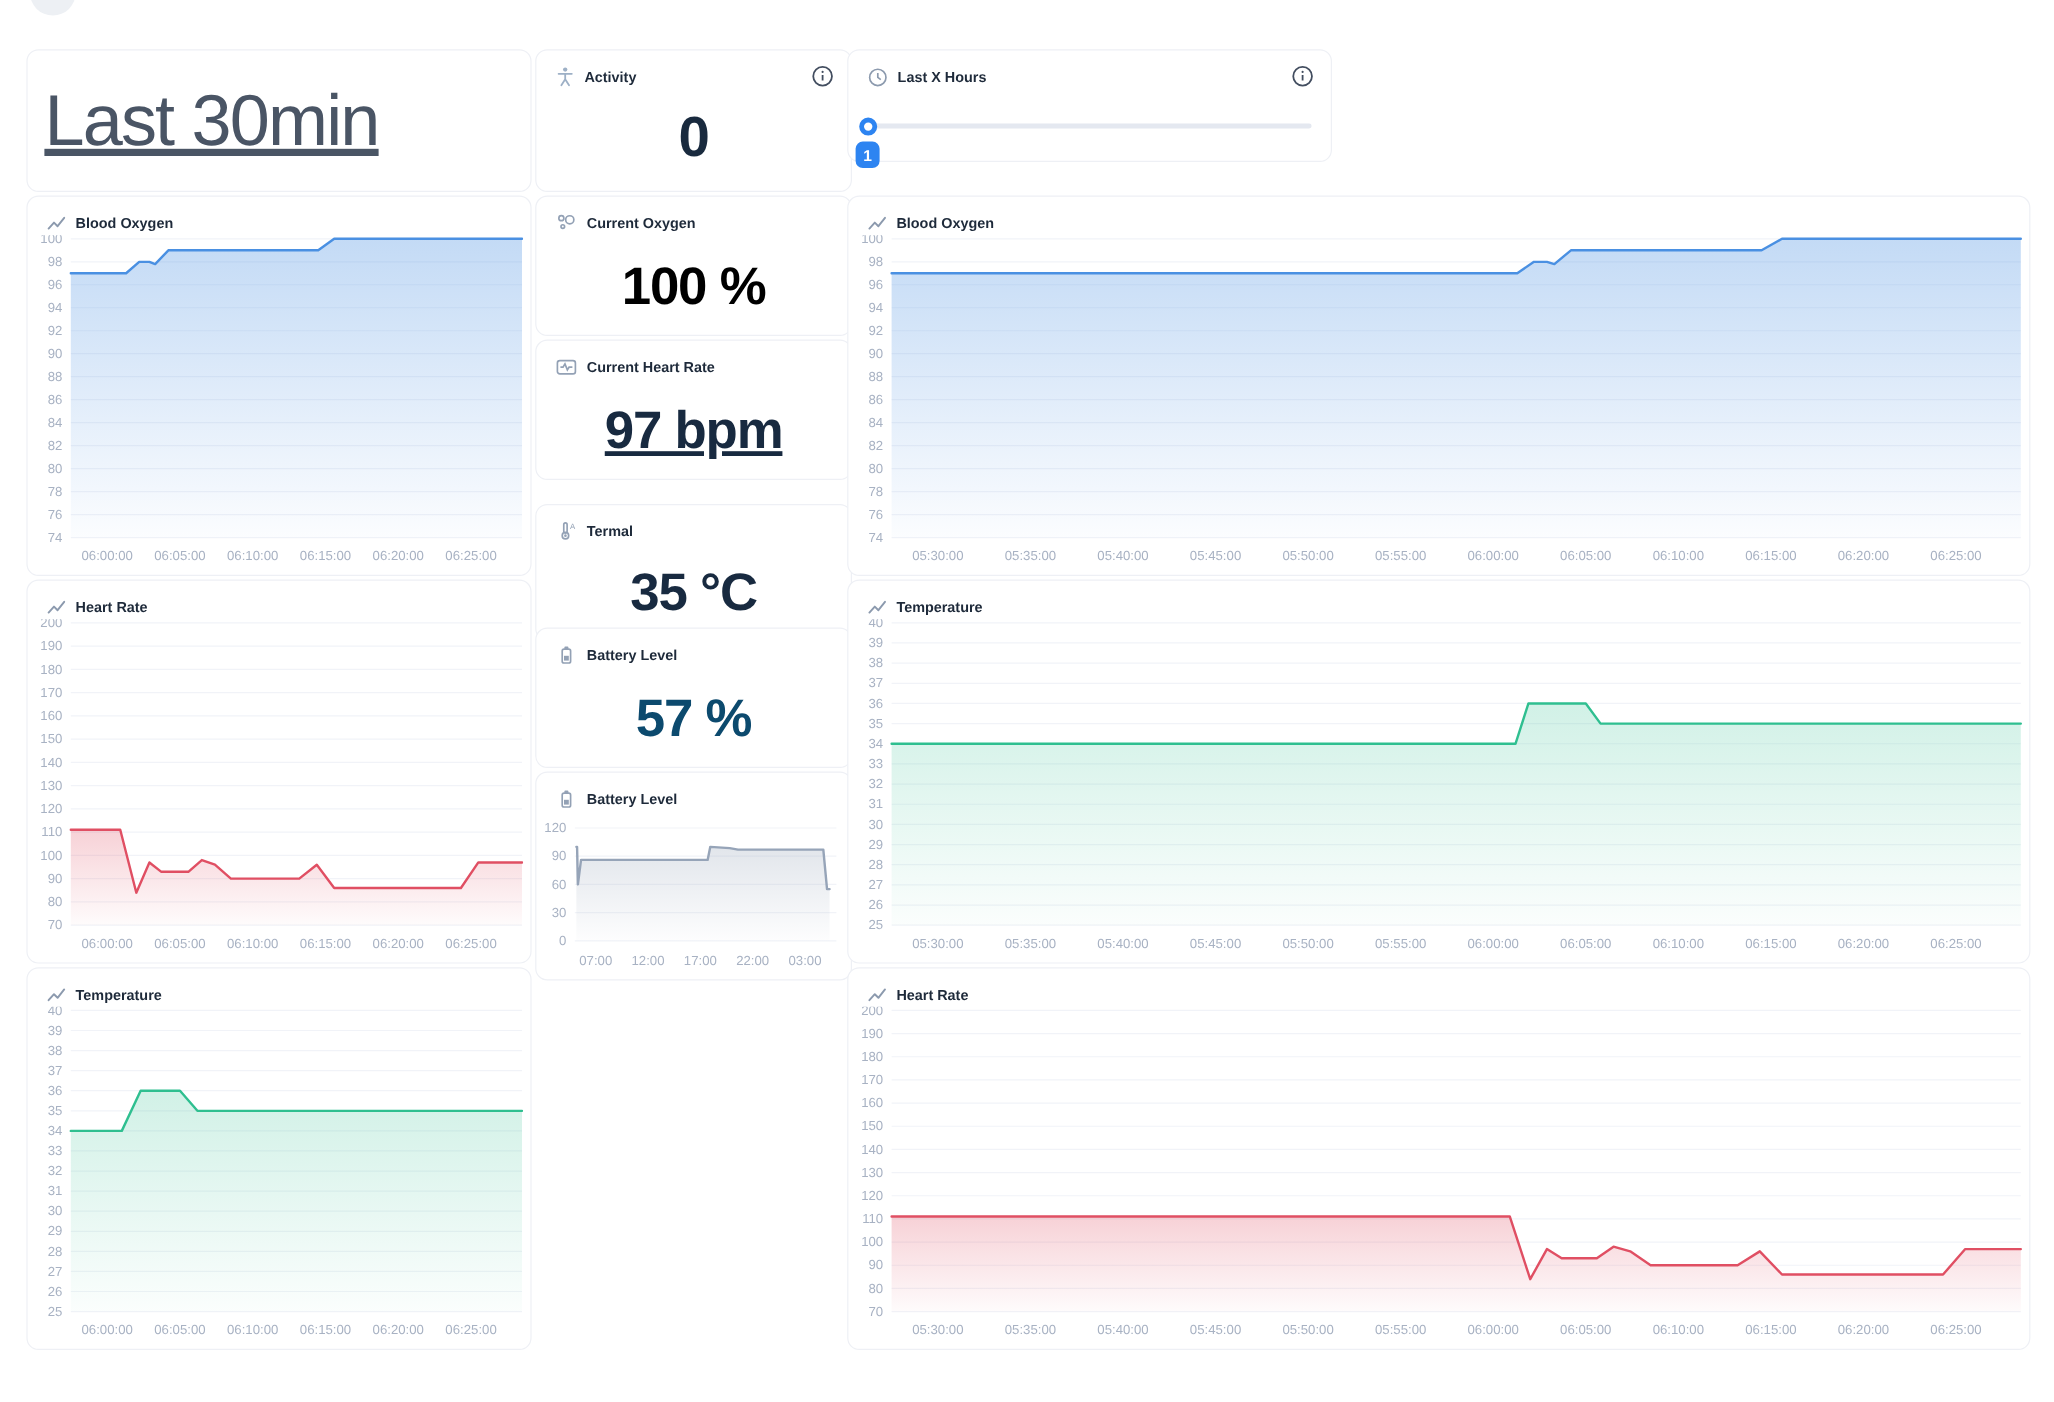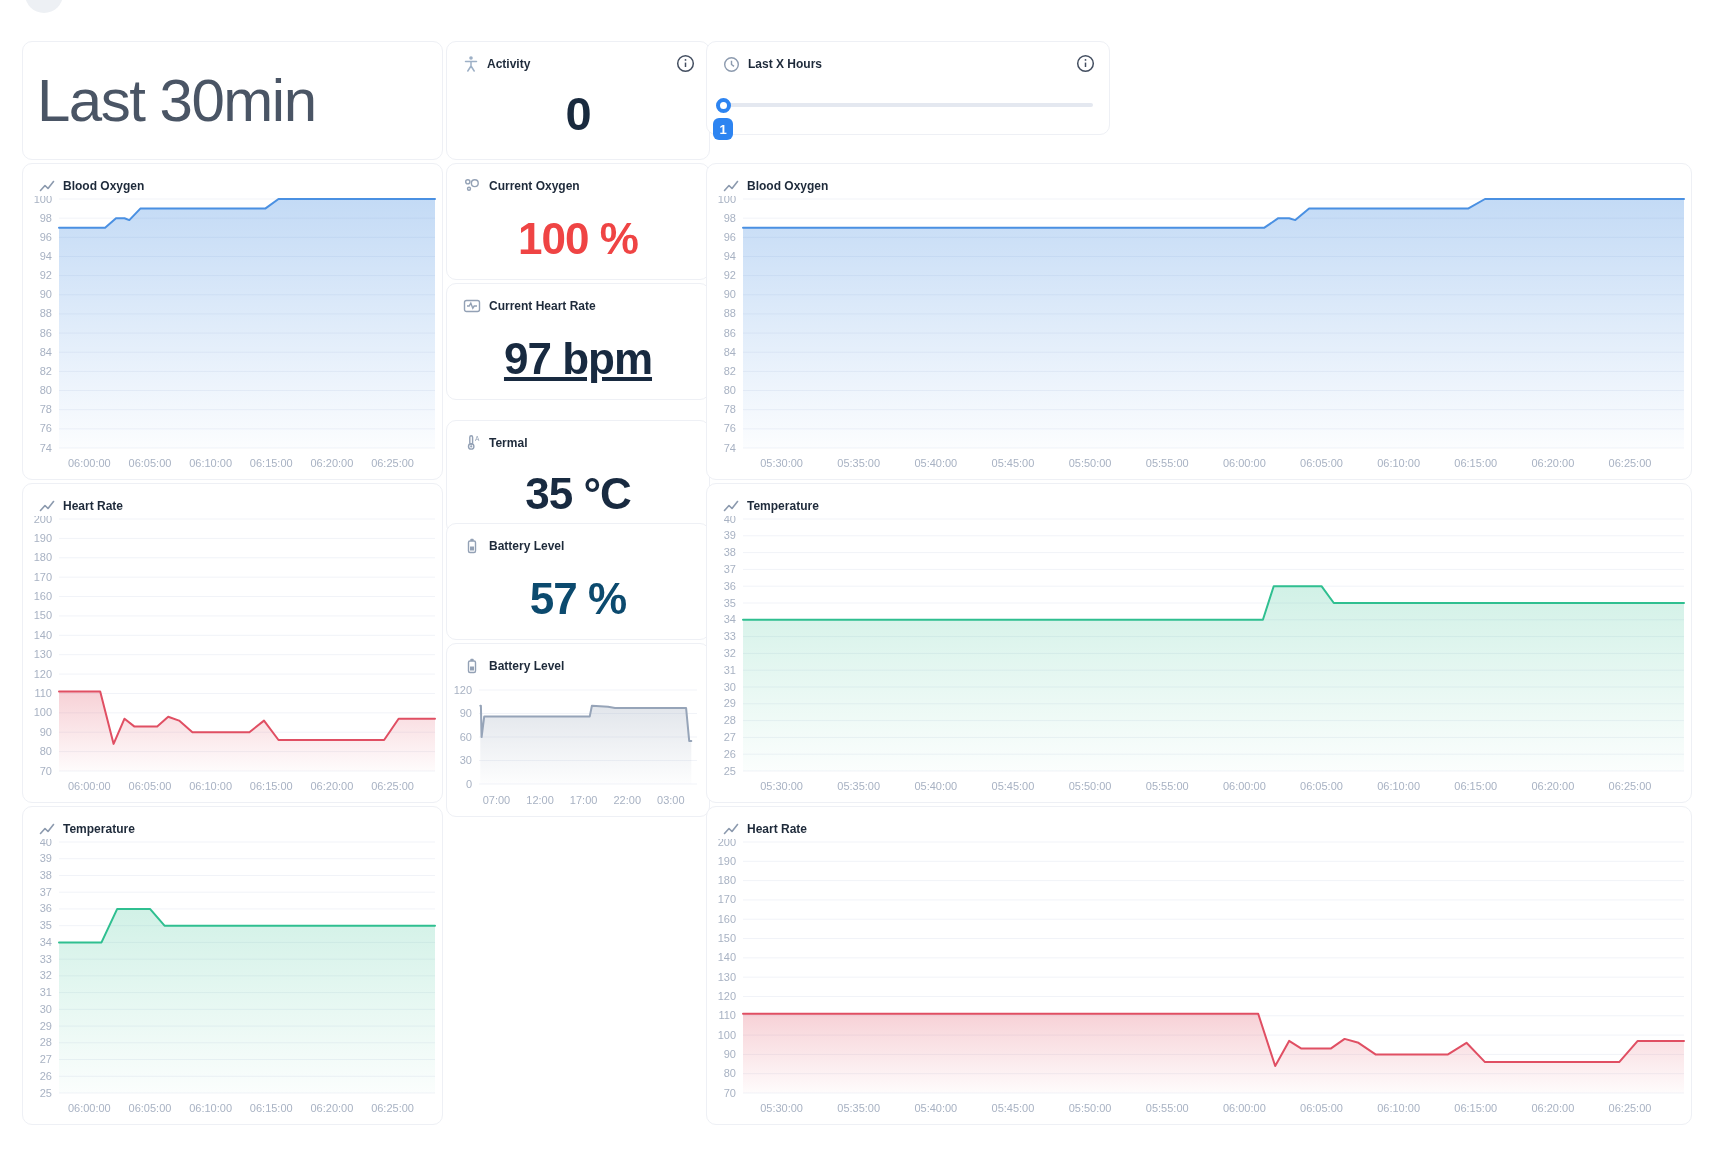--- a/index.html
+++ b/index.html
@@ -7,21 +7,21 @@
   #root{position:relative;width:1712px;height:1168px;background:#ffffff;overflow:hidden;}
   .card{position:absolute;background:#ffffff;border:1px solid #eef0f5;border-radius:10px;box-sizing:border-box;}
   .chart-head{position:absolute;top:12px;left:16px;display:flex;align-items:center;gap:8px;height:20px;}
   .ctitle{font-size:12px;font-weight:700;color:#1e2a3a;white-space:nowrap;}
   .chart-canvas{position:absolute;left:6px;right:6px;top:32px;bottom:4px;}
   .tick{font-size:11px;fill:#a8b2c3;}
   .stat-value{position:absolute;left:0;right:0;top:34px;bottom:0;display:flex;align-items:center;justify-content:center;
     font-size:44px;font-weight:800;letter-spacing:-1px;color:#192a3e;white-space:pre;}
   .big-zero{top:26px;font-size:47px;}
   .range-title{position:absolute;inset:0;display:flex;align-items:center;padding-left:14px;
-    font-size:60px;font-weight:400;color:#4a5565;letter-spacing:-1.5px;}
+    font-size:60px;font-weight:400;color:#4a5565;letter-spacing:-1.5px;text-decoration:underline;}
   .info-btn{position:absolute;top:12px;right:14px;width:19px;height:19px;cursor:pointer;}
   .slider-track{position:absolute;left:16px;right:16px;top:61px;height:4px;background:#e4e8f0;border-radius:2px;cursor:pointer;}
   .slider-handle{position:absolute;left:9px;top:56px;width:15px;height:15px;border-radius:50%;
     background:#ffffff;border:4.5px solid #2d84f1;box-sizing:border-box;cursor:grab;}
   .slider-badge{position:absolute;left:6px;top:76px;width:20px;height:22px;background:#2d84f1;border-radius:6px;
     color:#fff;font-size:13px;font-weight:700;display:flex;align-items:center;justify-content:center;}
   .corner-circle{position:absolute;left:25px;top:-25px;width:38px;height:38px;border-radius:50%;background:#edf0f4;}
 </style>
 </head>
 <body>
@@ -237,21 +237,21 @@
 
   <div class="card" style="left:446px;top:163px;width:264px;height:117px">
     <div class="chart-head">
       <svg width="18" height="18" viewBox="0 0 18 18" fill="none" stroke="#93a1b5" stroke-width="1.4">
         <circle cx="11.8" cy="6.2" r="3.4"></circle>
           <circle cx="4.8" cy="4.8" r="2.1"></circle>
           <circle cx="6" cy="11.8" r="1.5"></circle>
       </svg>
       <span class="ctitle">Current Oxygen</span>
     </div>
-    <div class="stat-value" style="color: #ef4444;">100 %</div>
+    <div class="stat-value" style="color: #000000;">100 %</div>
   </div>
 
   <div class="card" style="left:446px;top:283px;width:264px;height:117px">
     <div class="chart-head">
       <svg width="18" height="18" viewBox="0 0 18 18" fill="none" stroke="#93a1b5" stroke-width="1.4">
         <rect x="1.5" y="3.5" width="15" height="11" rx="2"></rect>
         <path d="M4 9 h2.2 l1.6 -2.8 2 5 1.4 -2.2 H14"></path>
       </svg>
       <span class="ctitle">Current Heart Rate</span>
     </div>

